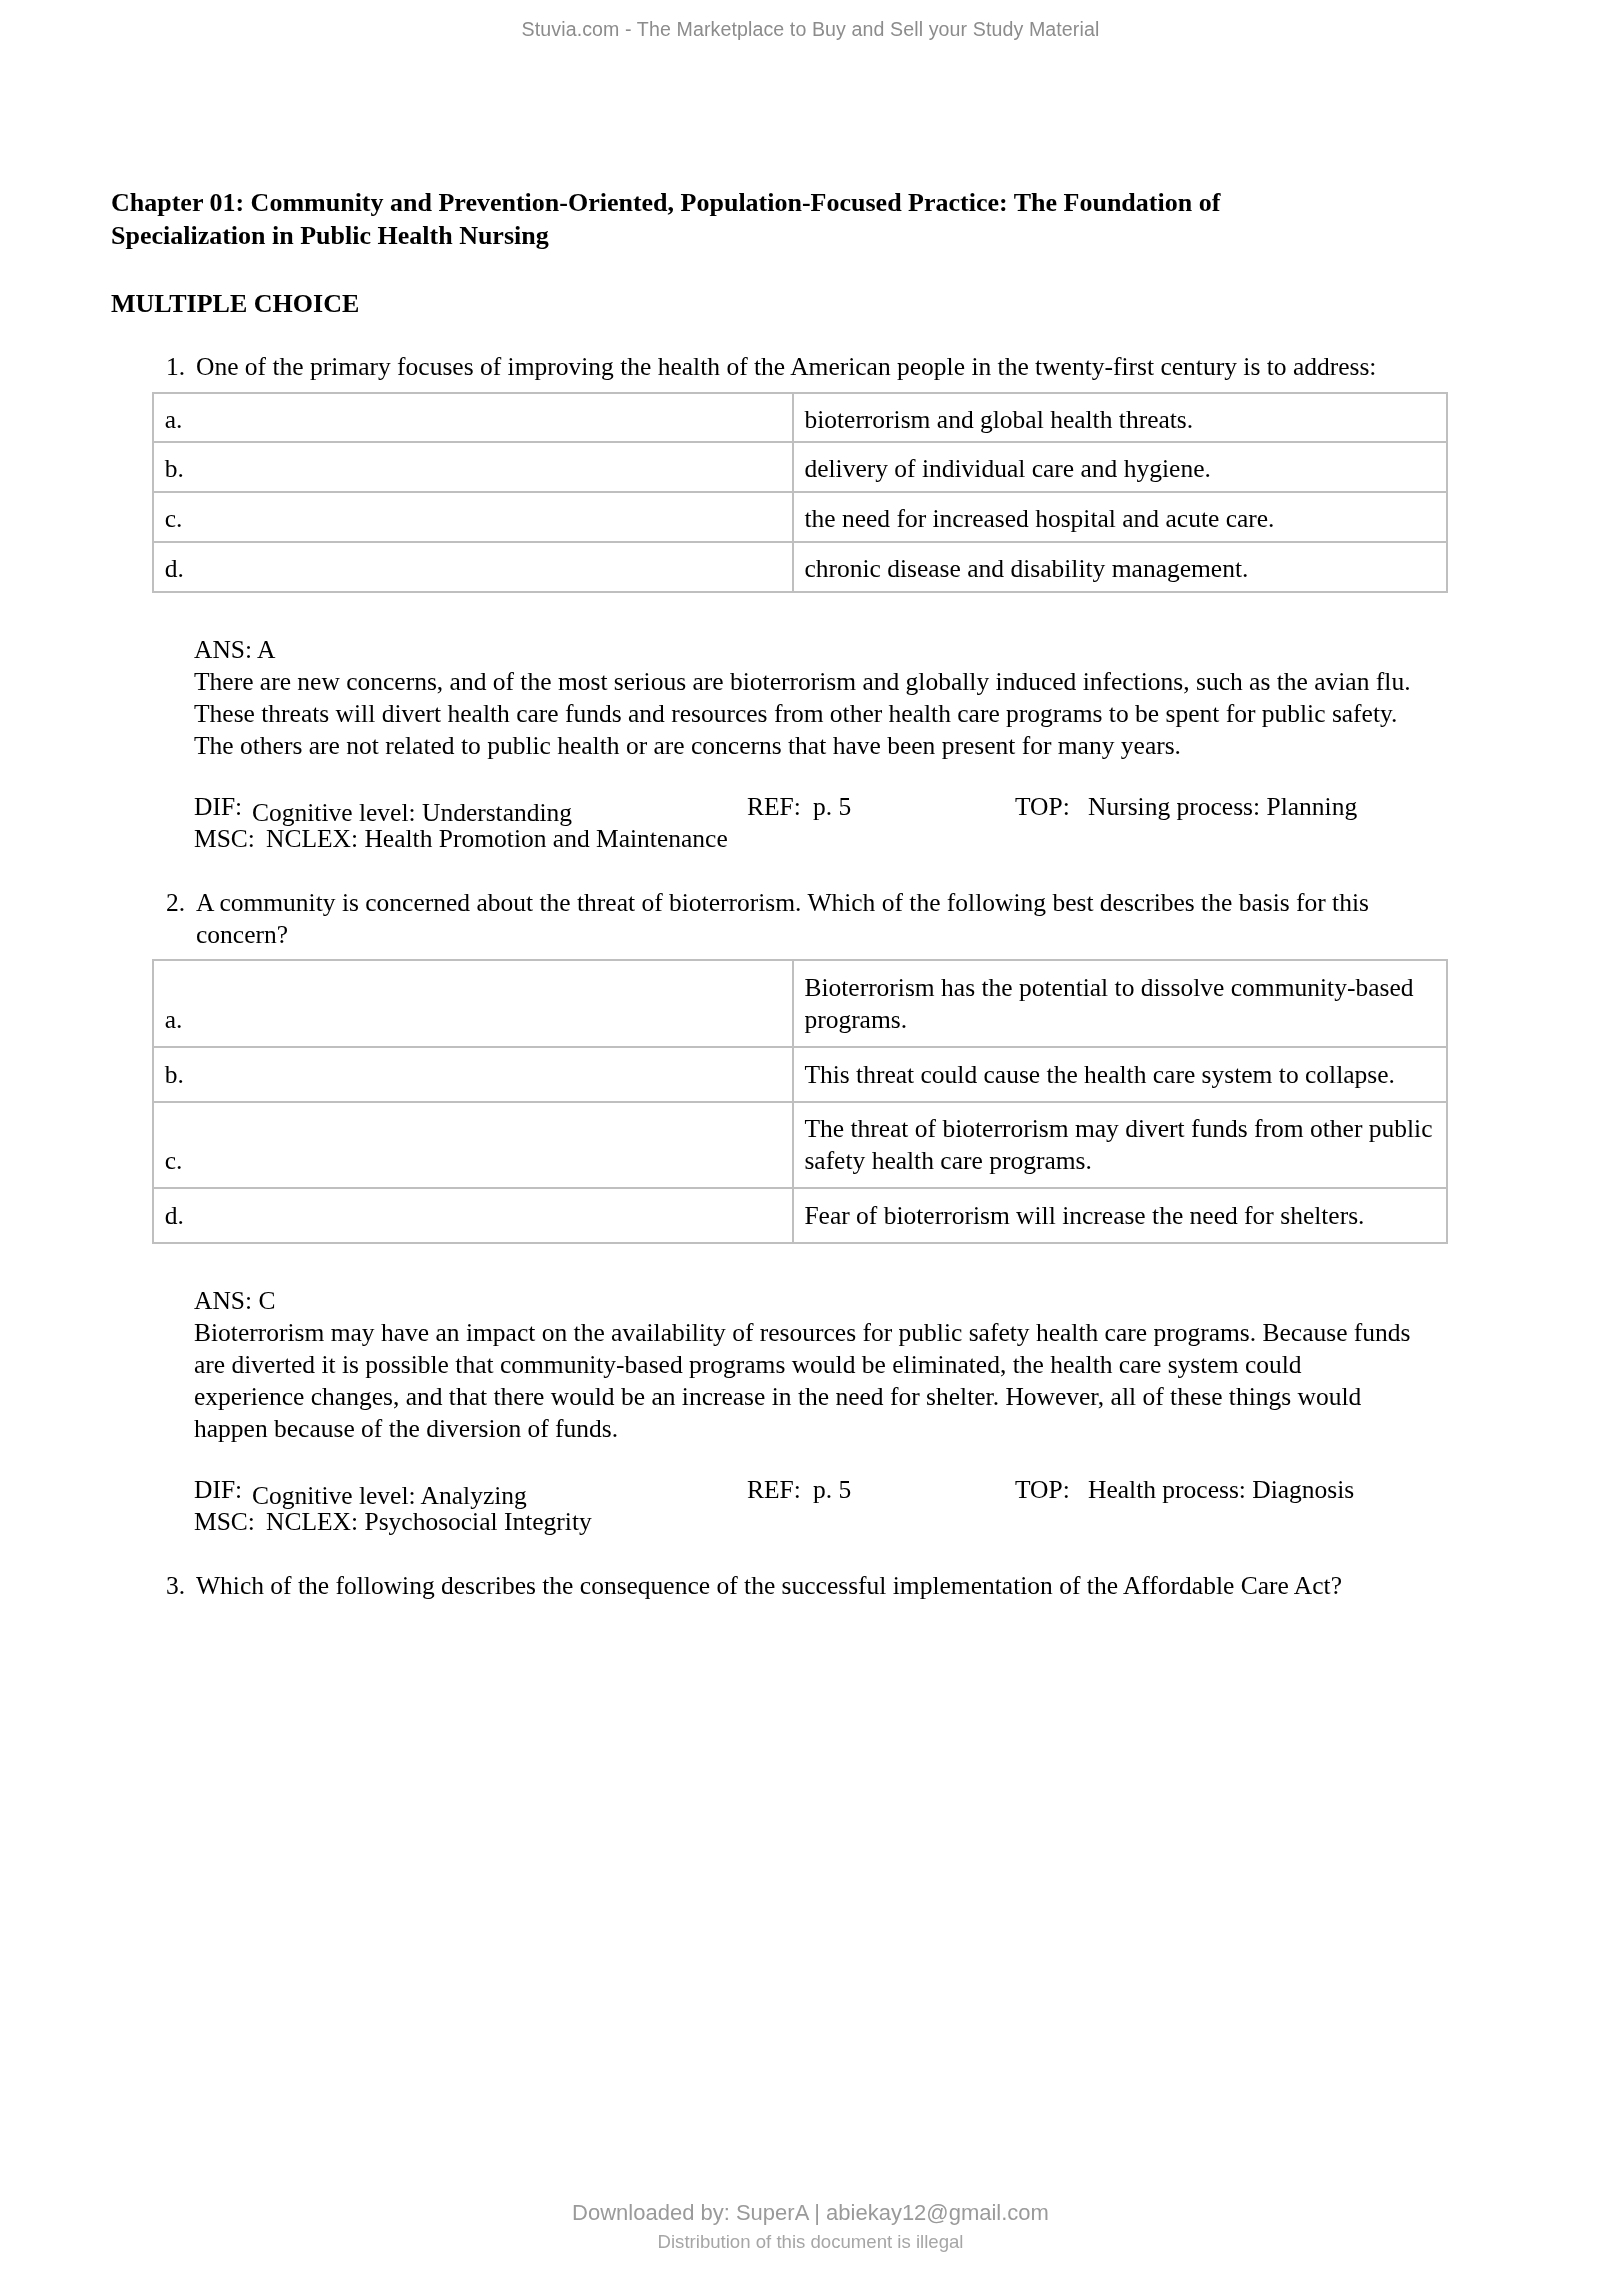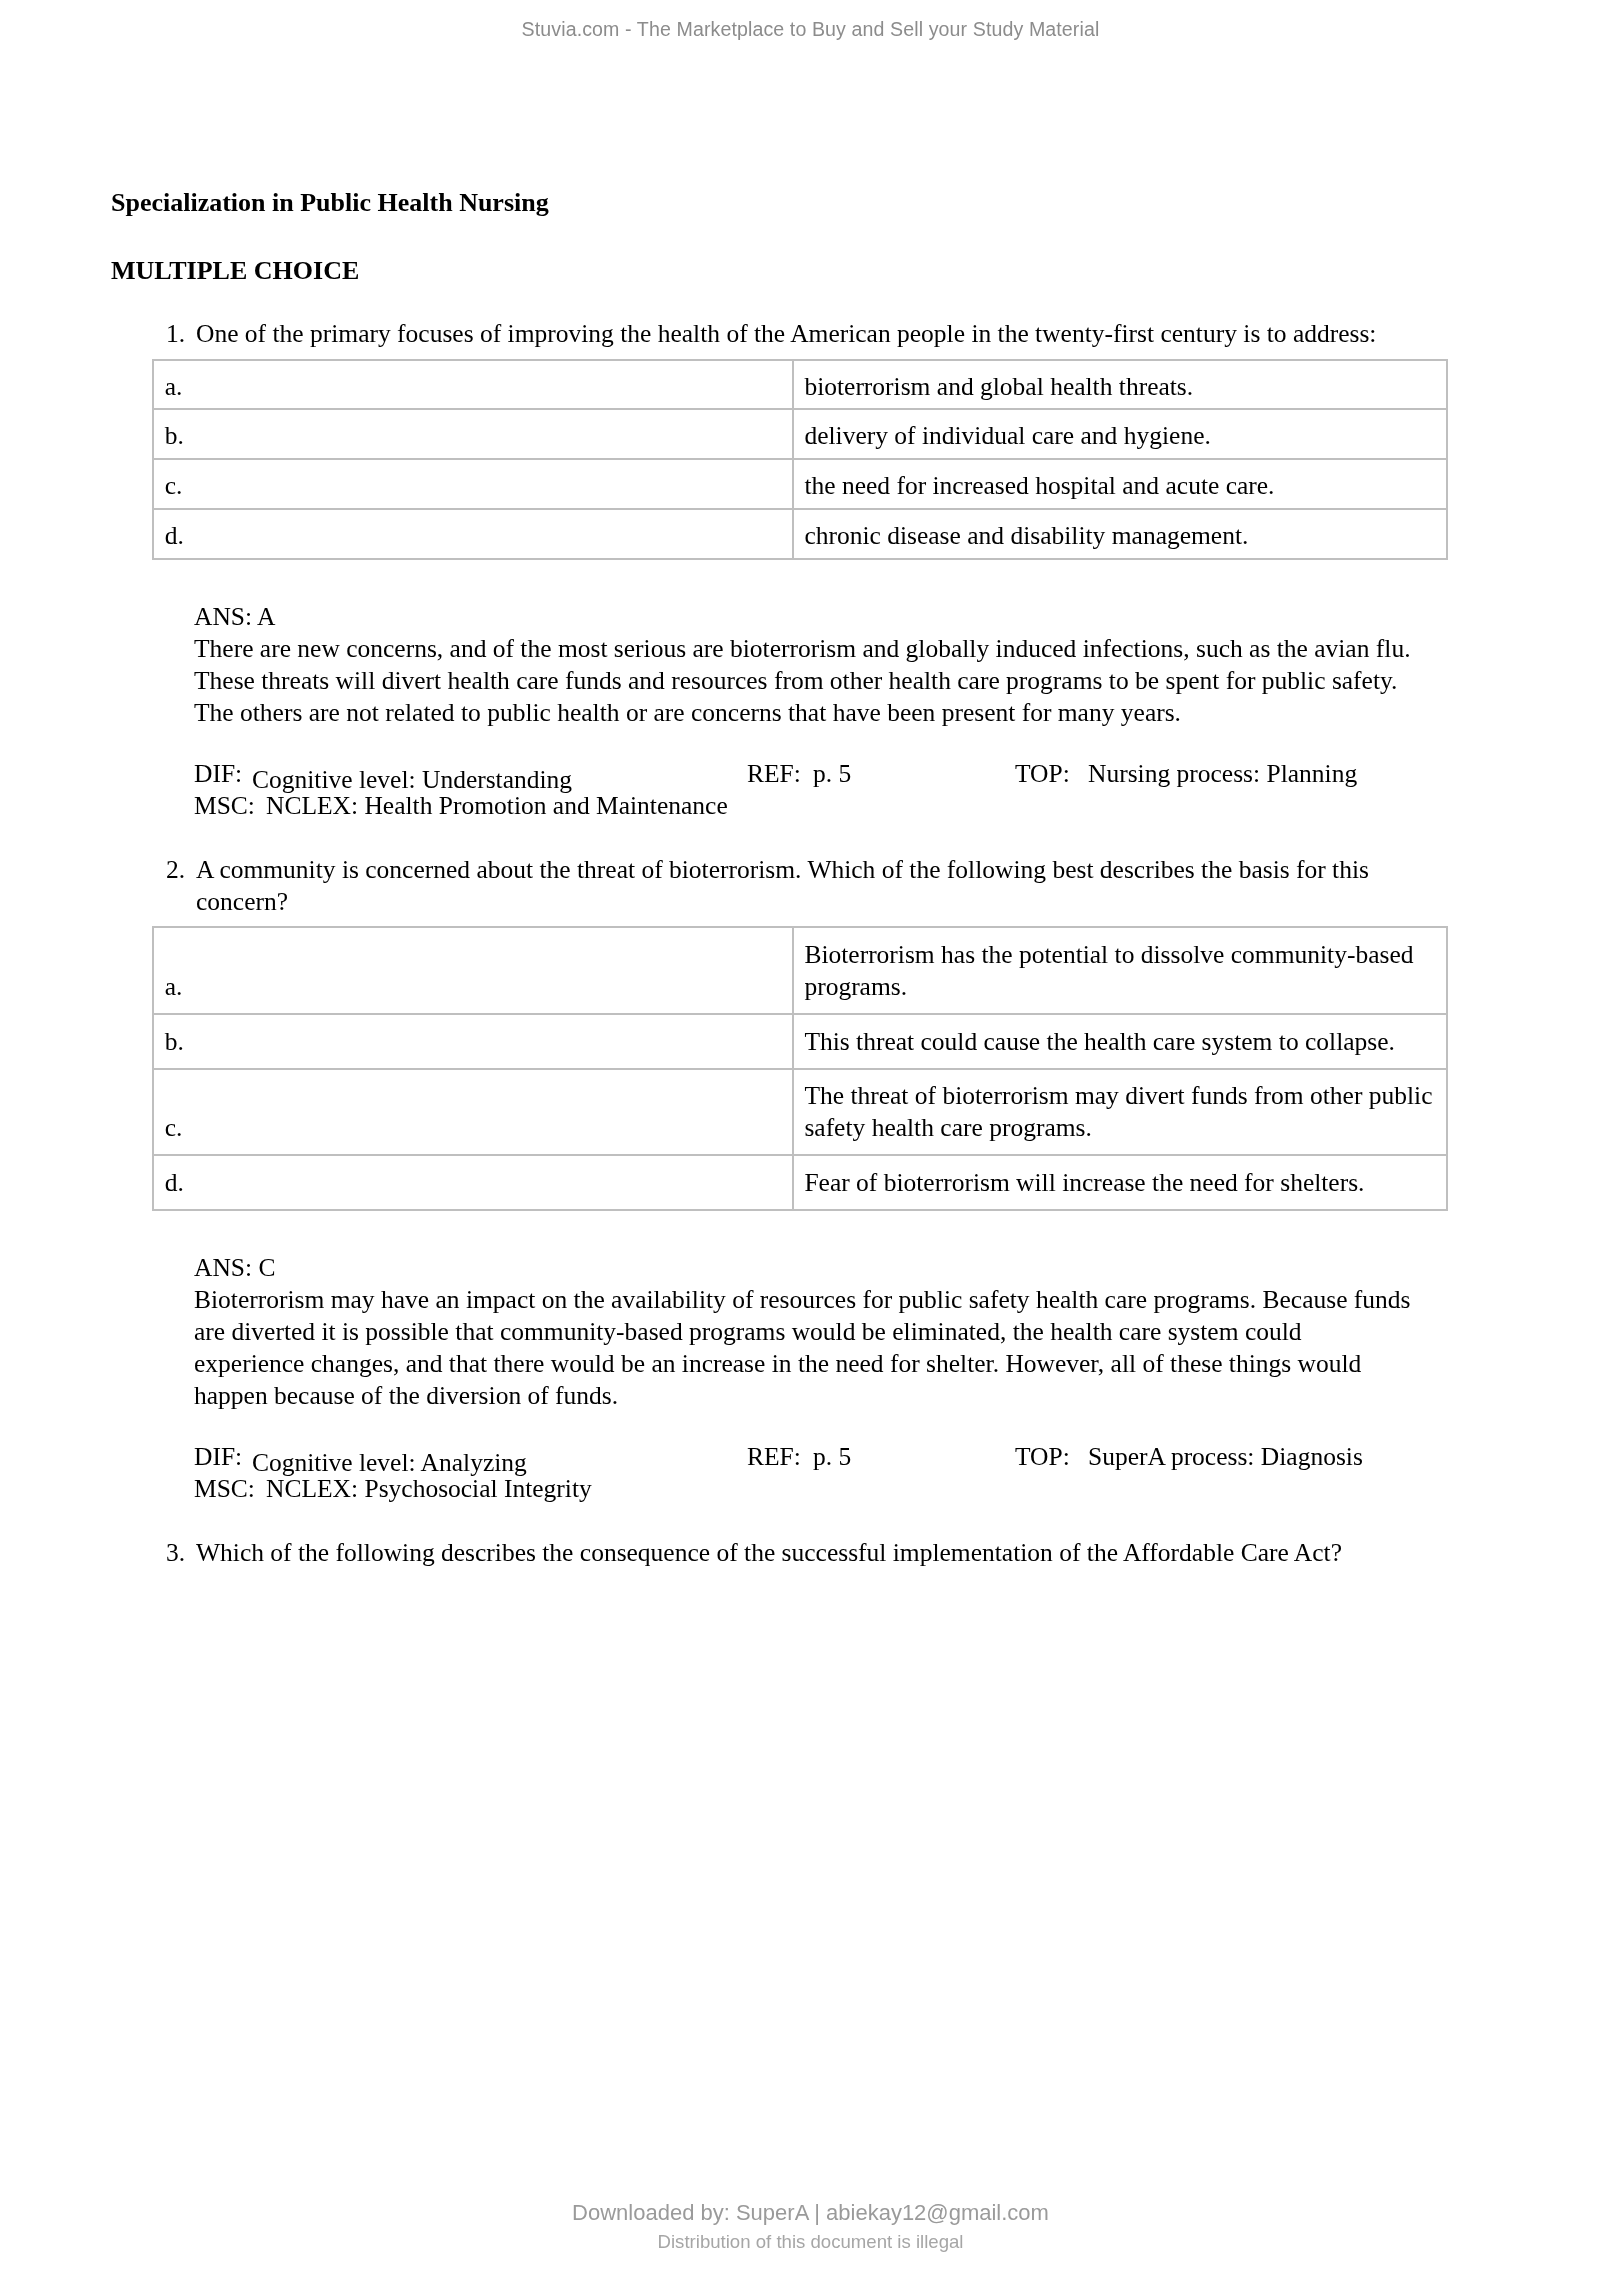--- a/index.html
+++ b/index.html
@@ -145,20 +145,21 @@
 </head>
 <body>
 
 <div class="page">
 
   <div class="stuvia-header">Stuvia.com - The Marketplace to Buy and Sell your Study Material</div>
 
   <div class="content">
 
     <div class="doc-title">
+      <div>Chapter 01: Community and Prevention-Oriented, Population-Focused Practice: The Foundation of</div>
       <div>Specialization in Public Health Nursing</div>
     </div>
 
     <div class="section-heading">MULTIPLE CHOICE</div>
 
     <div class="question">
       <span class="q-num">1.</span>
       <span class="q-text">One of the primary focuses of improving the health of the American people in the twenty-first century is to address:</span>
     </div>
 
@@ -234,21 +235,21 @@
       <p class="rationale">Bioterrorism may have an impact on the availability of resources for public safety health care programs. Because funds are diverted it is possible that community-based programs would be eliminated, the health care system could experience changes, and that there would be an increase in the need for shelter. However, all of these things would happen because of the diversion of funds.</p>
     </div>
 
     <div class="meta">
       <div class="row1">
         <span class="dif-label">DIF:</span>
         <span class="dif-value">Cognitive level: Analyzing</span>
         <span class="ref-label">REF:</span>
         <span class="ref-value">p. 5</span>
         <span class="top-label">TOP:</span>
-        <span class="top-value">SuperA process: Diagnosis</span>
+        <span class="top-value">Health process: Diagnosis</span>
       </div>
       <div class="row2">
         <span class="msc-label">MSC:</span>
         <span class="msc-value">NCLEX: Psychosocial Integrity</span>
       </div>
     </div>
 
     <div class="question">
       <span class="q-num">3.</span>
       <span class="q-text">Which of the following describes the consequence of the successful implementation of the Affordable Care Act?</span>

